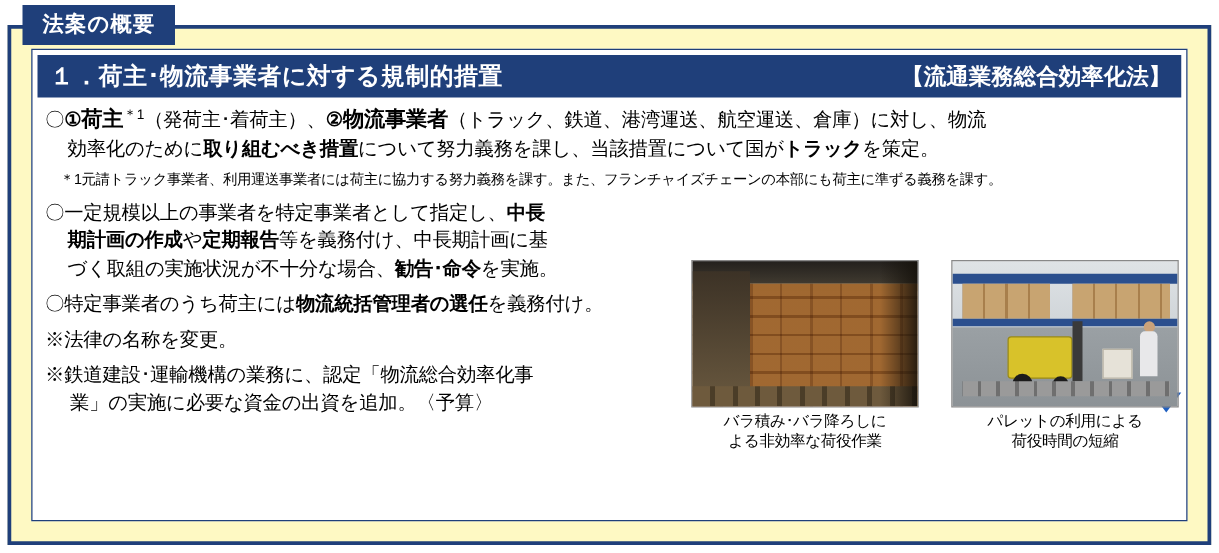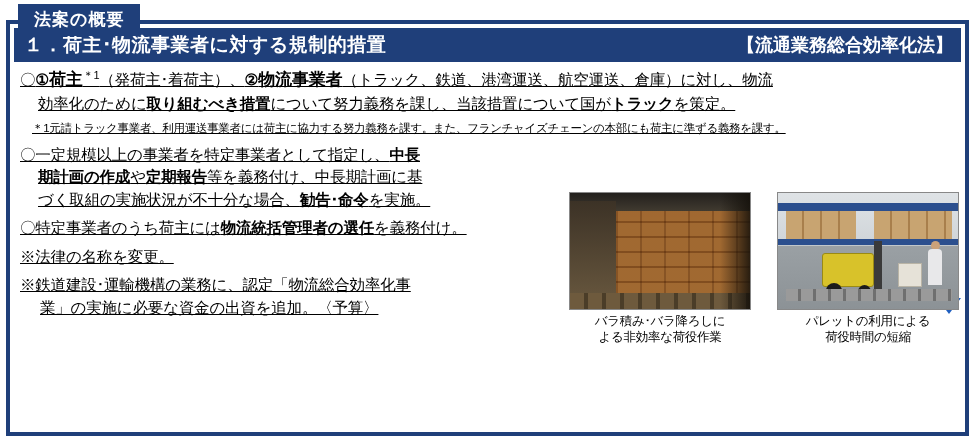--- a/index.html
+++ b/index.html
@@ -30,22 +30,22 @@
     padding: 4px 16px 5px 16px;
     letter-spacing: 1px;
     z-index: 5;
   }
   
   .outer-frame {
     position: absolute;
     left: 6px; top: 20px;
     width: 963px; height: 416px;
     border: 3px solid #1f3f7a;
-    background: #14532d;
-    padding: 0;
+    background: #fef9c3;
+    padding: 16px;
   }
   .inner-frame {
     position: relative;
     width: 100%; height: 100%;
     border: 1px solid #1f3f7a;
     background: #ffffff;
   }
   
   .title-bar {
     position: relative;
@@ -70,21 +70,20 @@
     white-space: nowrap;
   }
   
   .body-area {
     position: relative;
     padding: 6px 8px 0 10px;
     height: calc(100% - 38px);
   }
   .text-col {
     width: 100%;
-    text-decoration: underline;
   }
   p.para {
     margin: 0 0 6px 0;
     font-size: 15.5px;
     line-height: 1.45;
     letter-spacing: -0.2px;
   }
   .b { font-weight: bold; }
   .note {
     font-size: 11.5px;

